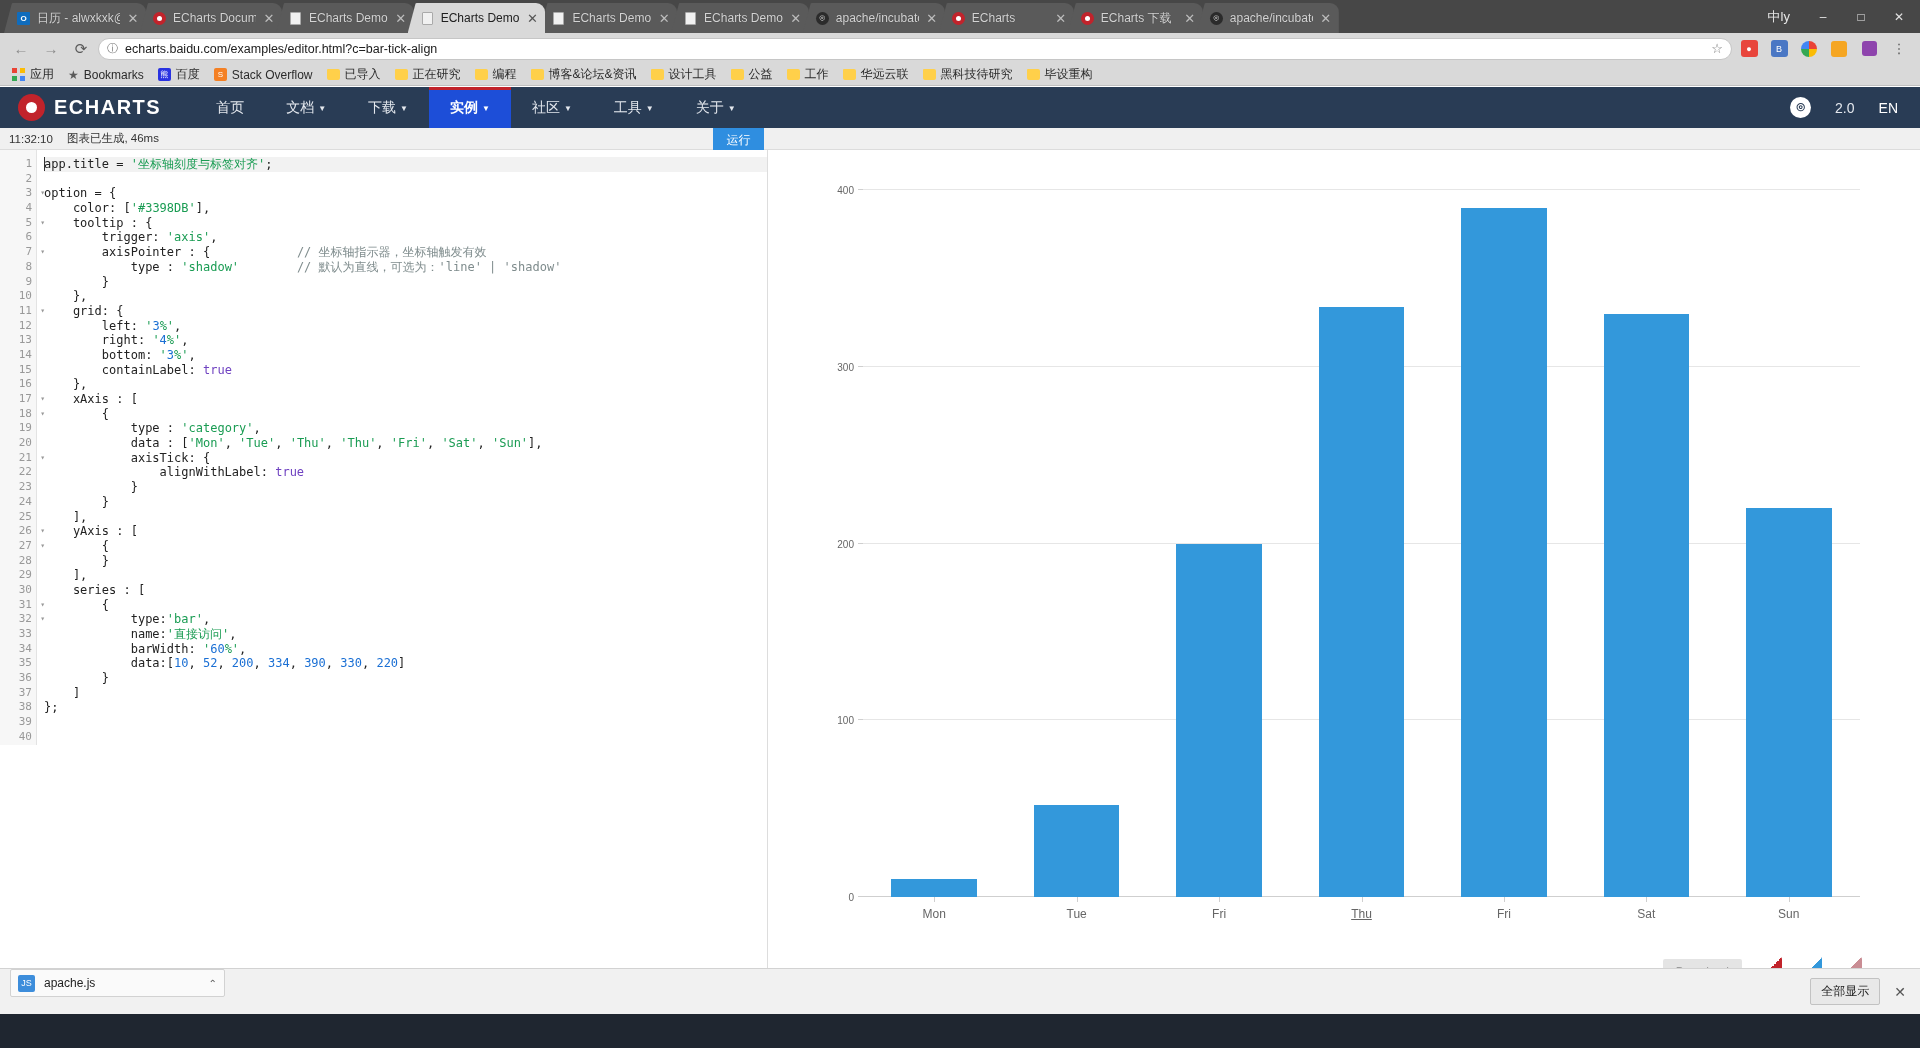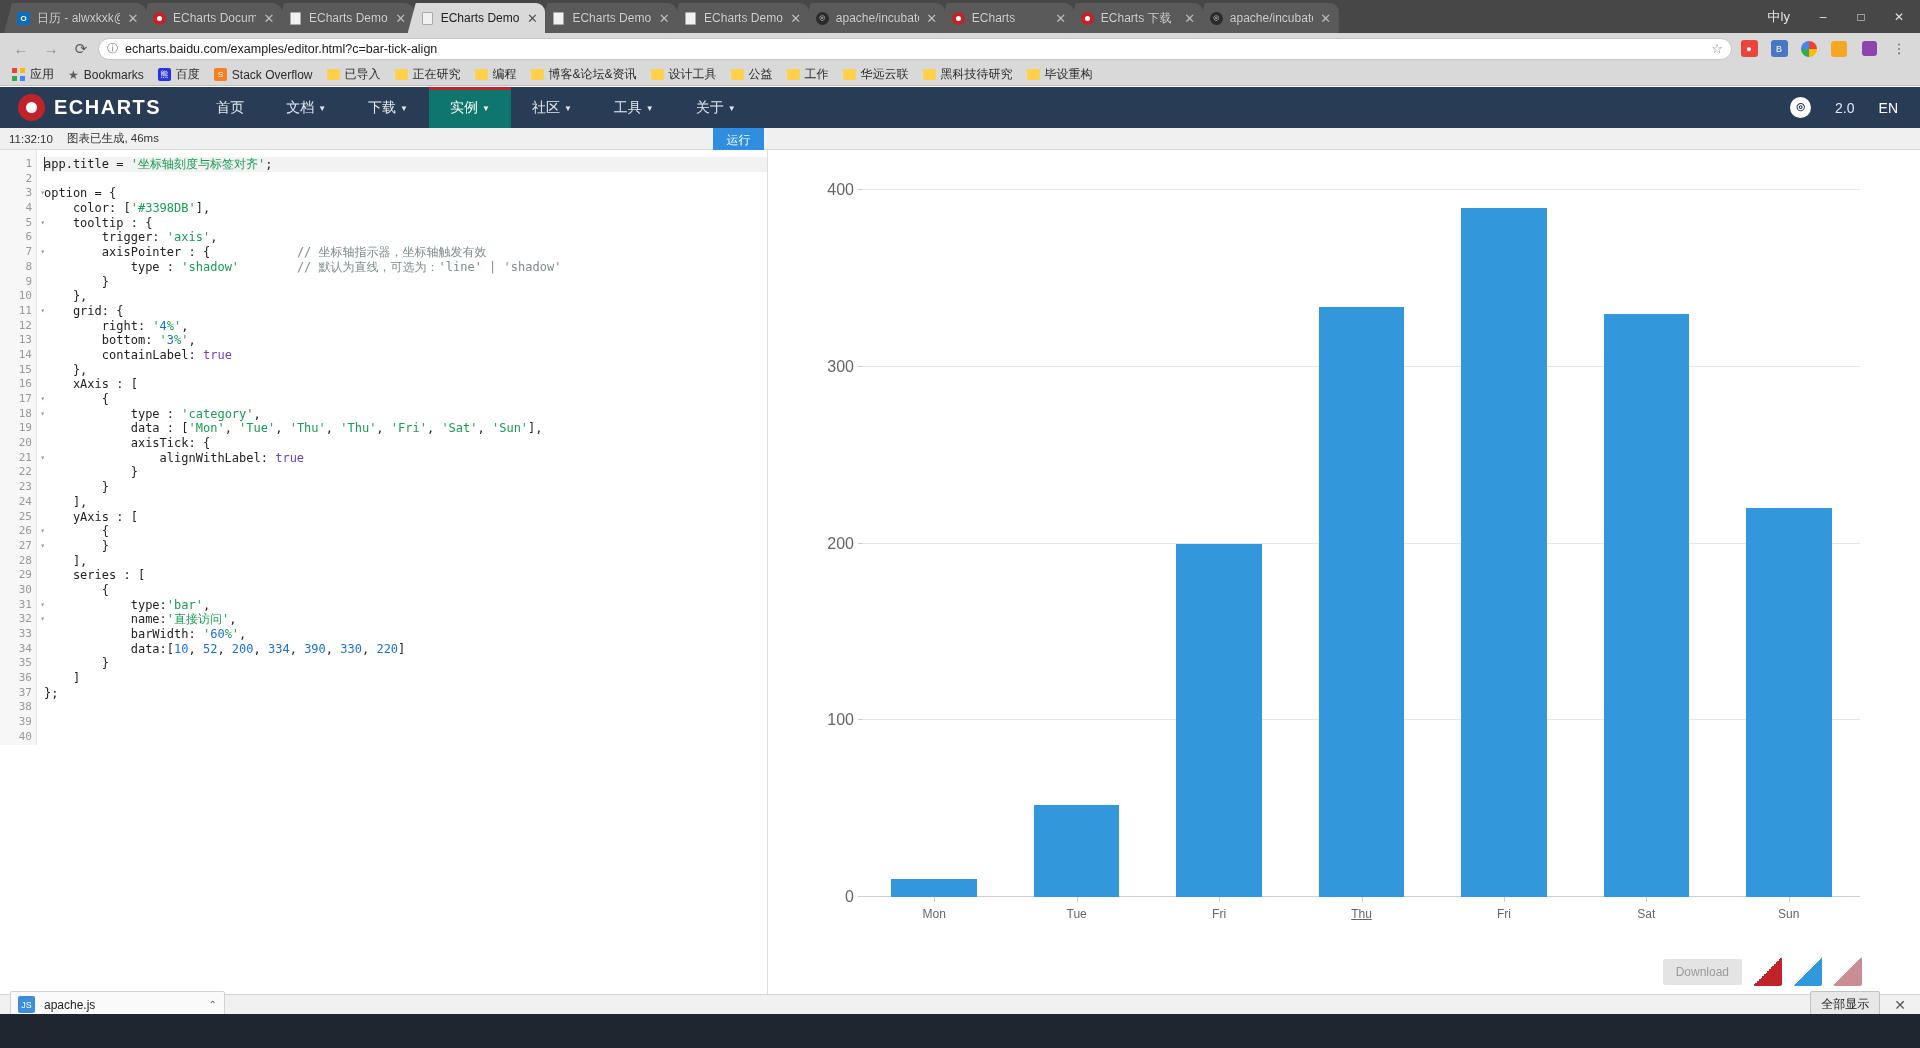--- a/index.html
+++ b/index.html
@@ -87,21 +87,21 @@
     padding-left:10px; color:#fff; position:relative; }
   .logo-wrap { display:flex; align-items:center; gap:9px; padding:0 14px 0 8px; }
   .logo-mark { width:27px;height:27px;border-radius:50%;background:#c1232b;
     display:flex;align-items:center;justify-content:center;}
   .logo-mark::after{content:"";width:11px;height:11px;border-radius:50%;background:#fff;}
   .logo-text { font-size:20px; letter-spacing:1.5px; font-weight:bold; color:#fff; }
   .nav-items { display:flex; align-items:center; height:41px; margin-left:20px; }
   .nav-item { height:41px; display:flex; align-items:center; padding:0 21px;
     font-size:14px; color:#e4e8ee; position:relative; }
   .nav-item .caret { margin-left:4px; font-size:8px; position:relative; top:1px; }
-  .nav-item.active { background:#0f766e; color:#fff; }
+  .nav-item.active { background:#1d4ed8; color:#fff;font-weight:bold; }
   .nav-item.active::before { content:""; position:absolute; top:0; left:0; right:0; height:3px;
     background:#c1232b; }
   .nav-right { margin-left:auto; display:flex; align-items:center; gap:24px; padding-right:22px; }
   .nav-right .gh { width:21px;height:21px;border-radius:50%;background:#fff;color:#293c55;
     font-size:14px;display:flex;align-items:center;justify-content:center;font-weight:bold;}
   .nav-right .ver { font-size:14px; color:#e4e8ee; }
   .nav-right .lang { font-size:14px; color:#fff; }
 
   .statusbar { height:22px; background:#f0f0f0; border-bottom:1px solid #dcdcdc;
     display:flex; align-items:center; position:relative; }
@@ -129,41 +129,41 @@
   .k-kw  { color:#6f42c1; }
   .k-cm  { color:#7f8c8d; }
   .editor-caret { position:absolute; left:7px; top:7px; width:1px; height:14px; background:#333; }
 
   
   .chartpane { flex:1; background:#fff; position:relative; }
   .chart { position:absolute; left:40px; top:28px; right:50px; bottom:75px; }
   .plot { position:absolute; left:55px; top:12px; right:10px; bottom:42px; }
   .gridline { position:absolute; left:0; right:0; height:1px; background:#e6e6e6; }
   .axisline { position:absolute; left:0; right:0; bottom:0; height:1px; background:#cfcfcf; }
-  .ylabel { position:absolute; right:calc(100% + 9px); font-size:16px; color:#666;
+  .ylabel { position:absolute; right:calc(100% + 9px); font-size:10px; color:#666;
     transform:translateY(-50%); white-space:nowrap; }
   .ytick { position:absolute; right:100%; width:5px; height:1px; background:#cfcfcf; }
   .bar { position:absolute; bottom:0; background:#3398DB; }
   .xtick { position:absolute; top:100%; width:1px; height:5px; background:#cfcfcf; }
   .xlabel { position:absolute; top:calc(100% + 10px); font-size:12px; color:#666;
     transform:translateX(-50%); white-space:nowrap; }
 
   .chart-tools { position:absolute; right:58px; bottom:28px; display:flex; align-items:center; gap:11px; }
   .dlbtn { background:#e4e4e4; color:#9a9a9a; font-size:12px; padding:6px 13px; border-radius:2px; }
   .swatch { width:29px; height:29px; position:relative; overflow:hidden; border-radius:2px; }
   .sw1 { background:linear-gradient(135deg,#fff 0 48%, #c1232b 48%); }
   .sw2 { background:linear-gradient(135deg,#fff 0 48%, #3398DB 48%); }
   .sw3 { background:linear-gradient(135deg,#fff 0 48%, #b5737a 48%); }
   .sw1{background:linear-gradient(to bottom right,#ffffff 0 50%,#c1232b 50% 100%);}
   .sw2{background:linear-gradient(to bottom right,#ffffff 0 50%,#3398DB 50% 100%);}
   .sw3{background:linear-gradient(to bottom right,#ffffff 0 50%,#c98d94 50% 100%);}
 
   
-  .shelf { position:absolute; left:0; right:0; bottom:0; height:20px; background:#f1f1f1;
-    border-top:1px solid #d2d2d2; display:flex; align-items:center; padding:0 10px; }
+  .shelf { position:absolute; left:0; right:0; bottom:0; height:46px; background:#f1f1f1;
+    border-top:1px solid #d2d2d2; display:flex; padding:0 10px; }
   .dl-item { display:flex; align-items:center; gap:9px; width:215px; height:28px;
     border:1px solid #d2d2d2; border-radius:2px; background:#fafafa; padding:0 7px; }
   .dl-ico { width:17px;height:17px;background:#3d8ddb;border-radius:2px;color:#fff;font-size:9px;
     display:flex;align-items:center;justify-content:center;}
   .dl-name { flex:1; font-size:12px; color:#222; }
   .dl-caret { color:#555; font-size:10px; }
   .shelf-right { margin-left:auto; display:flex; align-items:center; gap:14px; }
   .showall { border:1px solid #c2c2c2; background:#e8e8e8; font-size:12px; color:#222;
     padding:4px 10px; border-radius:2px; }
   .shelf-close { color:#555; font-size:14px; padding-right:4px; }
@@ -444,20 +444,21 @@
               <div class="cl">&nbsp;</div>
               <div class="cl">option = {</div>
               <div class="cl">    color: [<span class="k-str">'#3398DB'</span>],</div>
               <div class="cl">    tooltip : {</div>
               <div class="cl">        trigger: <span class="k-str">'axis'</span>,</div>
               <div class="cl">        axisPointer : {            <span class="k-cm">// 坐标轴指示器，坐标轴触发有效</span></div>
               <div class="cl">            type : <span class="k-str">'shadow'</span>        <span class="k-cm">// 默认为直线，可选为：'line' | 'shadow'</span></div>
               <div class="cl">        }</div>
               <div class="cl">    },</div>
               <div class="cl">    grid: {</div>
+              <div class="cl">        left: <span class="k-str">'<span class="k-num">3</span>%'</span>,</div>
               <div class="cl">        right: <span class="k-str">'<span class="k-num">4</span>%'</span>,</div>
               <div class="cl">        bottom: <span class="k-str">'<span class="k-num">3</span>%'</span>,</div>
               <div class="cl">        containLabel: <span class="k-kw">true</span></div>
               <div class="cl">    },</div>
               <div class="cl">    xAxis : [</div>
               <div class="cl">        {</div>
               <div class="cl">            type : <span class="k-str">'category'</span>,</div>
               <div class="cl">            data : [<span class="k-str">'Mon'</span>, <span class="k-str">'Tue'</span>, <span class="k-str">'Thu'</span>, <span class="k-str">'Thu'</span>, <span class="k-str">'Fri'</span>, <span class="k-str">'Sat'</span>, <span class="k-str">'Sun'</span>],</div>
               <div class="cl">            axisTick: {</div>
               <div class="cl">                alignWithLabel: <span class="k-kw">true</span></div>

